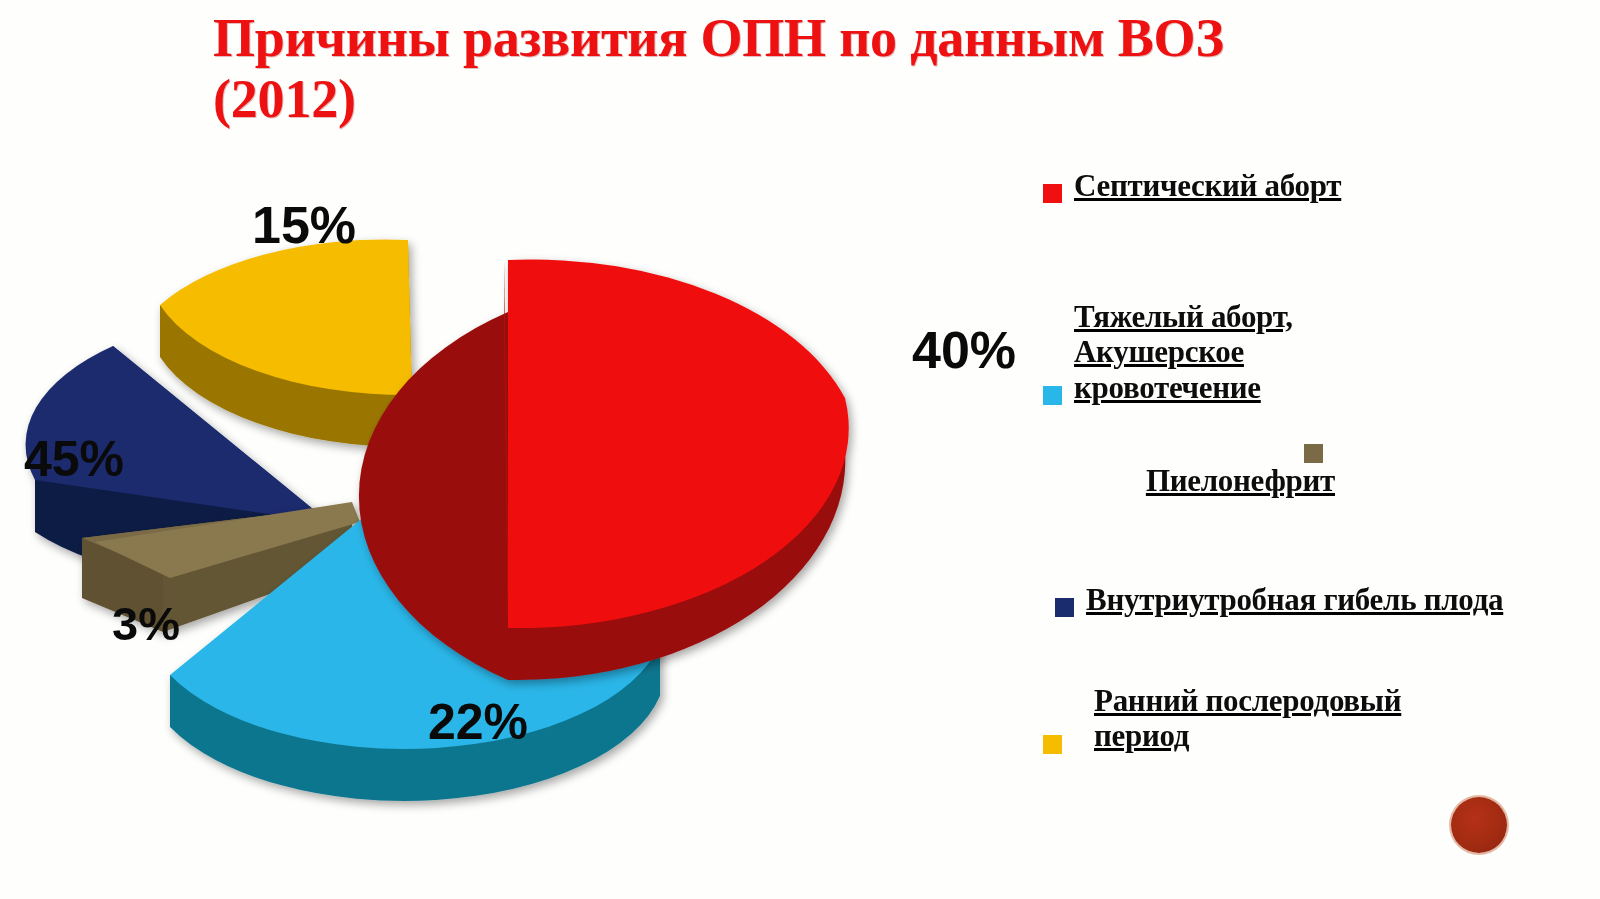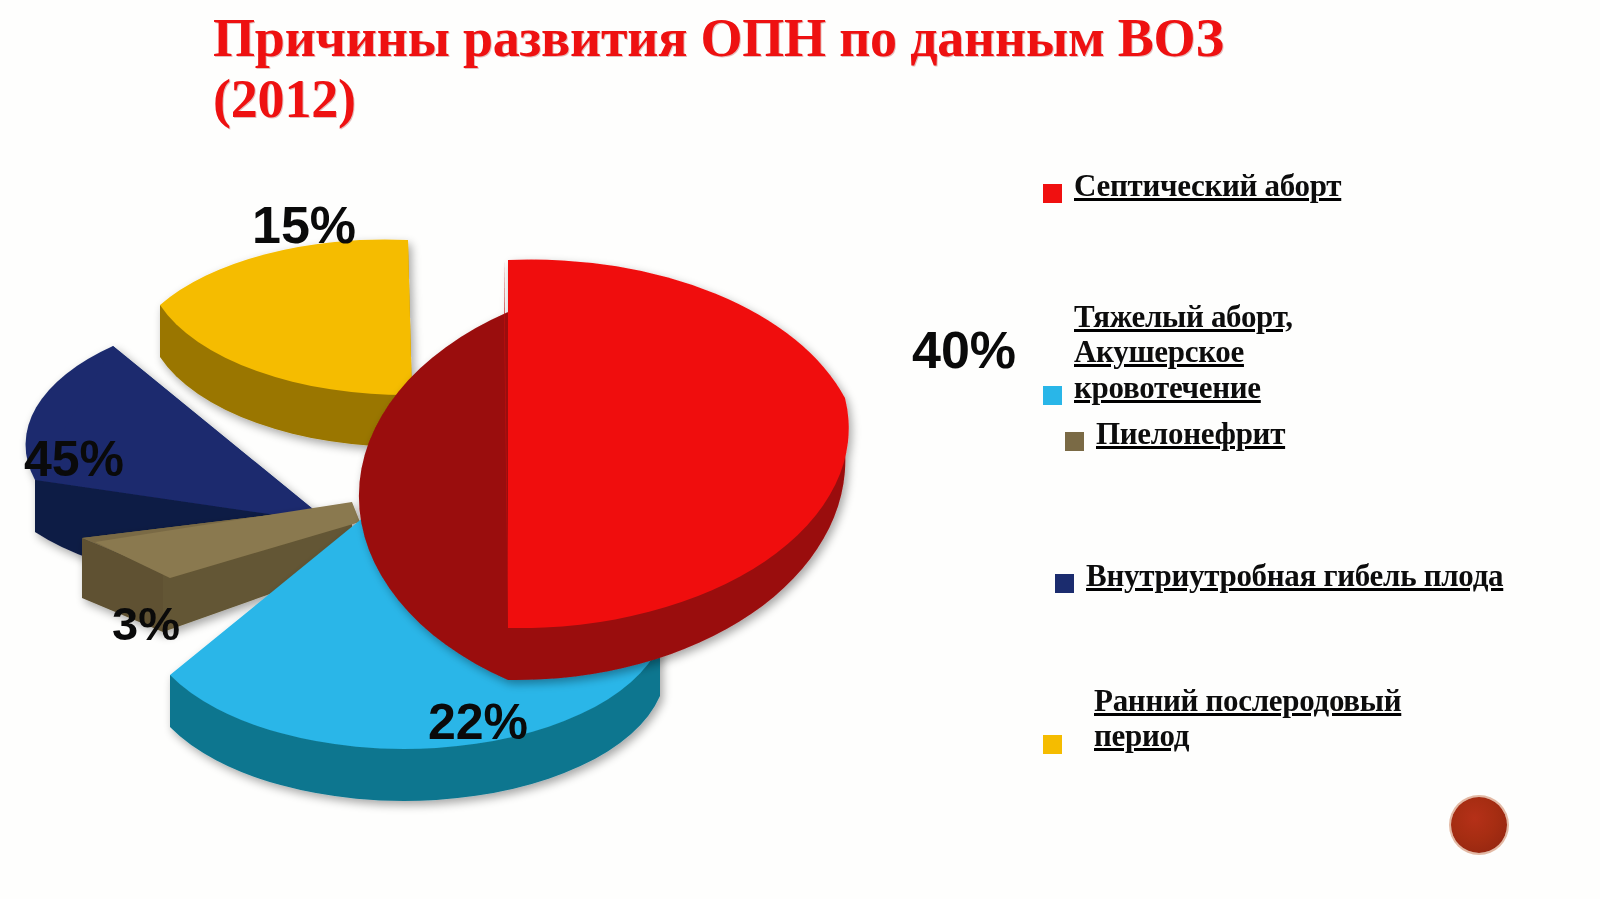--- a/index.html
+++ b/index.html
@@ -72,22 +72,22 @@
   .legend-label {
     font-family: "Liberation Serif", serif;
     font-weight: bold;
     font-size: 31px;
     line-height: 1.14;
     color: #0d0d0d;
     letter-spacing: -0.3px;
   }
   #legend-item-0 { top: 8px;   left: 0; width: 300px; }
   #legend-item-1 { top: 139px; left: 0; width: 330px; }
-  #legend-item-2 { top: 256px; left: 22px; width: 270px; }
-  #legend-item-3 { top: 398px; left: 0; width: 470px; padding-left: 12px; }
+  #legend-item-2 { top: 276px; left: 22px; width: 270px; flex-direction: column; }
+  #legend-item-3 { top: 422px; left: 0; width: 470px; padding-left: 12px; }
   #legend-item-4 { top: 523px; left: 0; width: 450px; gap: 20px; }
 
   
   #corner-mark {
     position: absolute;
     left: 1451px; top: 797px;
     width: 56px; height: 56px;
     border-radius: 50%;
     background: radial-gradient(circle at 42% 38%, #b53018 0%, #a62d12 45%, #8e2410 100%);
     box-shadow: 0 0 0 2px #e3b9a4, 0 0 3px 2px rgba(255,255,255,0.55);

